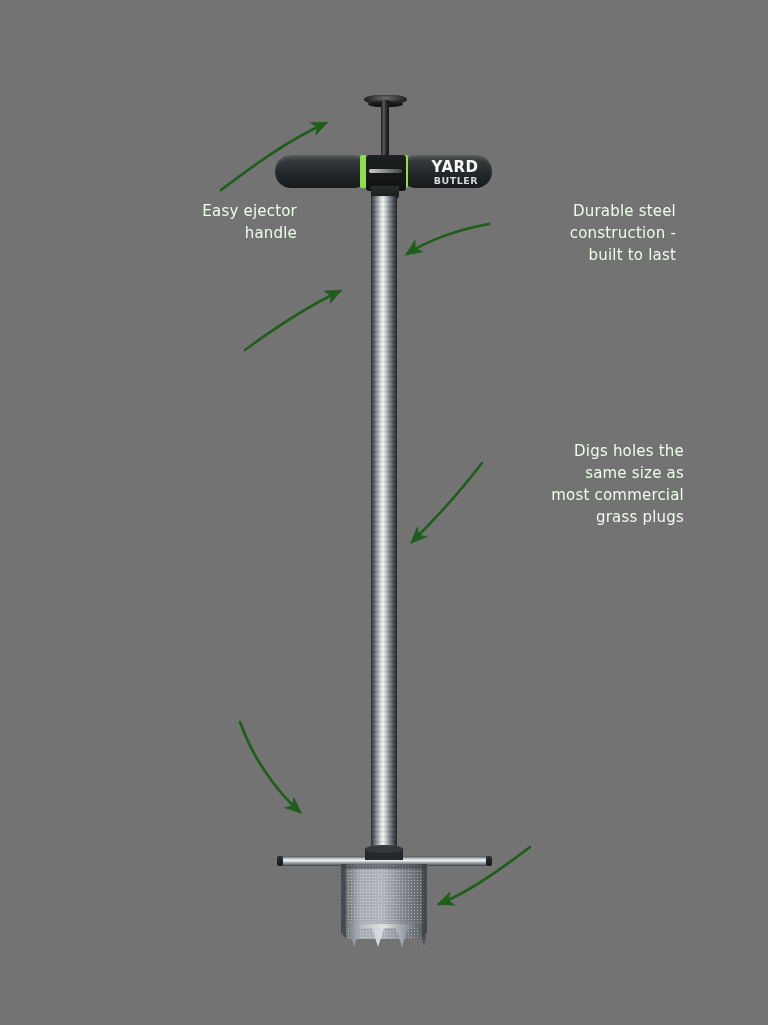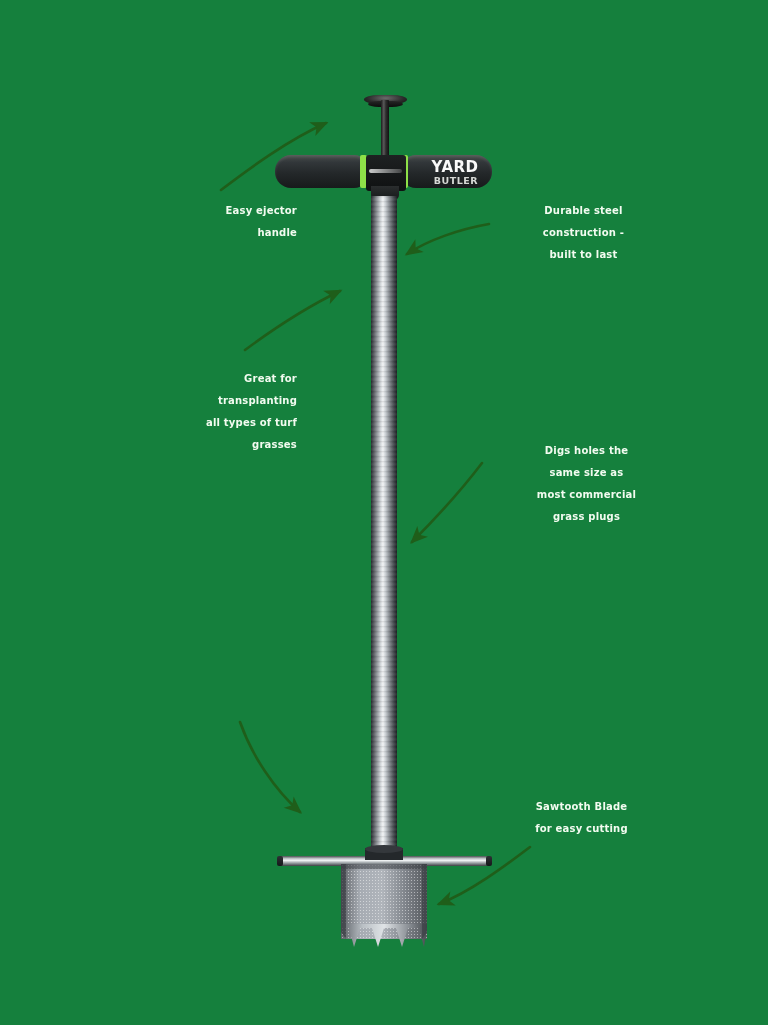--- a/index.html
+++ b/index.html
@@ -9,35 +9,35 @@
   body {
     width: 768px;
     height: 1025px;
     overflow: hidden;
     font-family: "DejaVu Sans", "Liberation Sans", sans-serif;
   }
   #infographic {
     position: relative;
     width: 768px;
     height: 1025px;
-    background: #15803d;
+    background: #737373;
     overflow: hidden;
   }
   .callout {
     position: absolute;
     color: #F2FBF0;
     font-family: "DejaVu Sans", "Liberation Sans", sans-serif;
-    font-weight: bold;
-    font-size: 10px;
+    font-weight: normal;
+    font-size: 15px;
     line-height: 22px;
     letter-spacing: 0.2px;
     white-space: pre-line;
   }
   .callout.right-align { text-align: right; }
-  .callout.left-align  { text-align: center; }
+  .callout.left-align  { text-align: right; }
 
   svg.layer {
     position: absolute;
     left: 0; top: 0;
     width: 768px;
     height: 1025px;
     pointer-events: none;
   }
 
   
@@ -273,27 +273,21 @@
     <path d="M530,847 C505,866 470,892 439,904" stroke="#1F5E1A" stroke-width="2.6" fill="none" stroke-linecap="round" marker-end="url(#ah)"></path>
   </svg>
 
   <div class="callout right-align" style="left:152px; top:200px; width:145px;">Easy ejector
 handle</div>
 
   <div class="callout left-align" style="left:491px; top:200px; width:185px;">Durable steel
 construction -
 built to last</div>
 
-  <div class="callout right-align" style="left:130px; top:368px; width:167px;">Great for
-transplanting
-all types of turf
-grasses</div>
 
   <div class="callout left-align" style="left:489px; top:408px; width:195px;margin-top:32px;">Digs holes the
 same size as
 most commercial
 grass plugs</div>
 
 
-  <div class="callout left-align" style="left:489px; top:796px; width:185px;">Sawtooth Blade
-for easy cutting</div>
 
 </div>
 
 </body></html>

